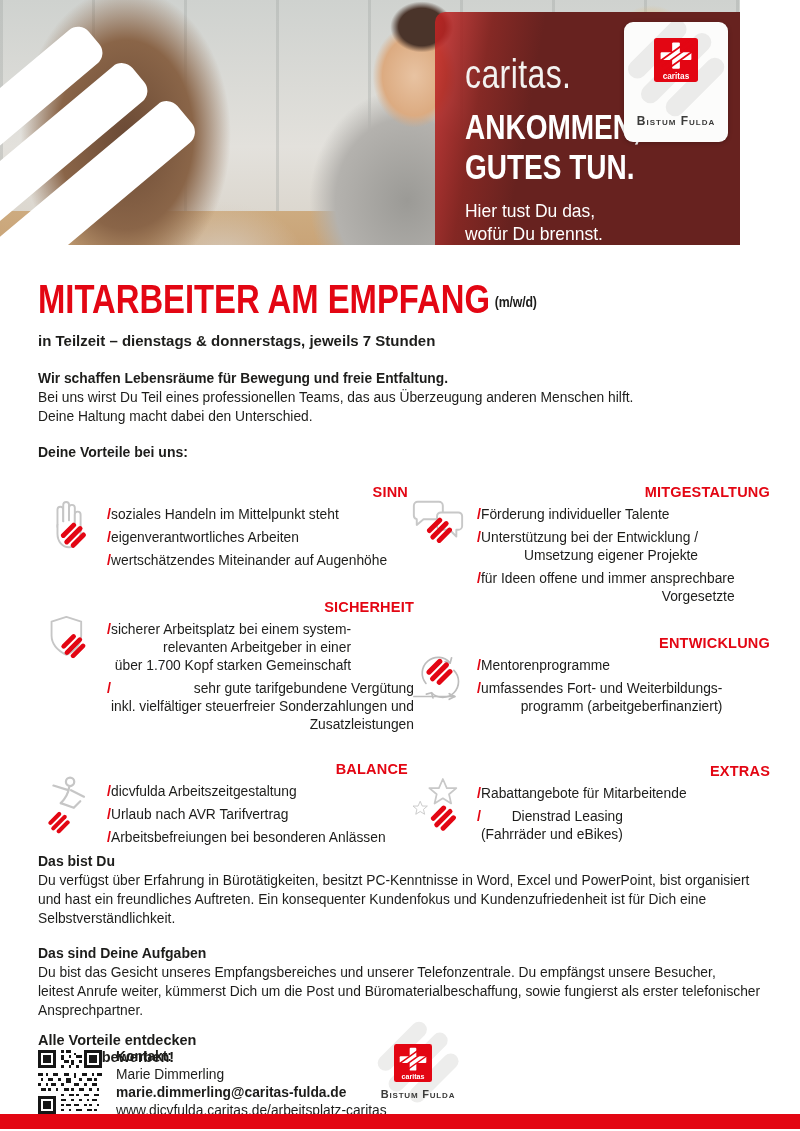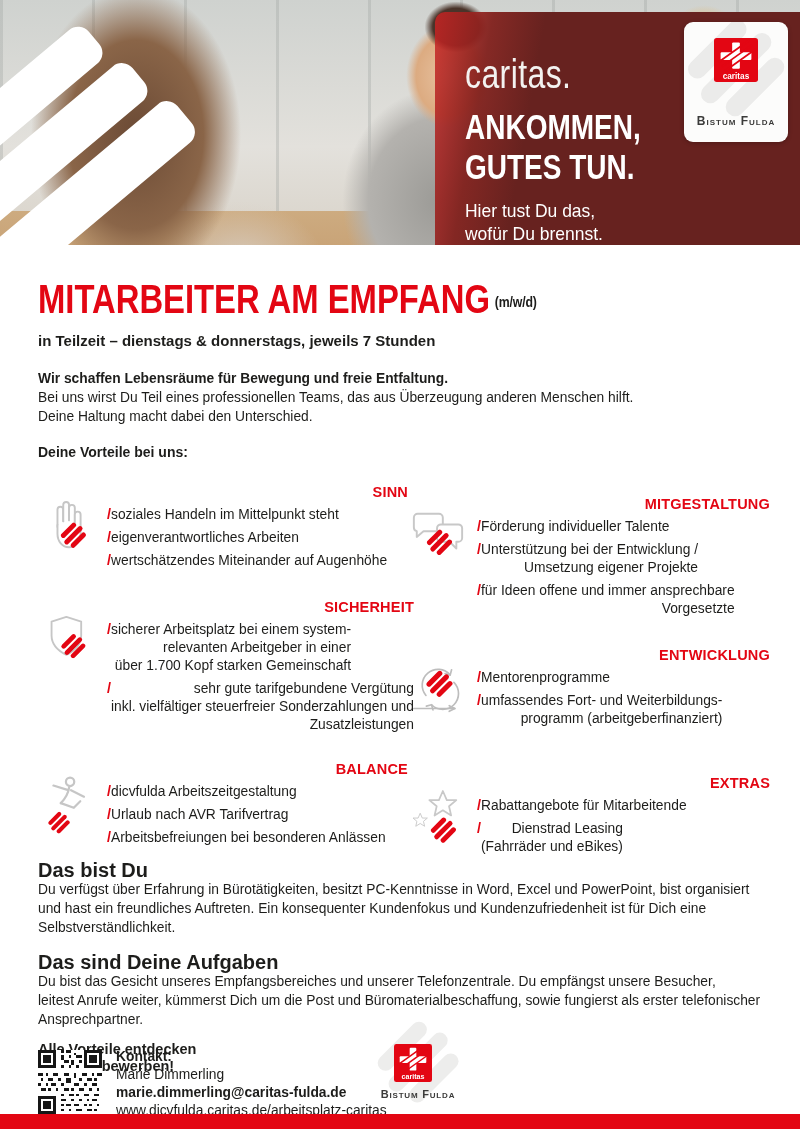--- a/index.html
+++ b/index.html
@@ -4,21 +4,21 @@
 <style>
   * { margin:0; padding:0; box-sizing:border-box; }
   html,body { background:#fff; }
   .page {
     position:relative; width:800px; height:1131px; margin:0 auto;
     background:#fff; overflow:hidden;
     font-family:"Liberation Sans", sans-serif; color:#1d1d1b;
   }
 
   
-  .header { position:relative; width:800px; height:245px; overflow:hidden; }
+  .header { position:relative; width:740px; height:245px; overflow:hidden; }
   .photo {
     position:absolute; inset:0;
     background-color:#d6d7d4;
     background-image:
       radial-gradient(42px 34px at 57% 11%, #4a342a 0%, #4a342a 55%, transparent 75%),
       radial-gradient(58px 72px at 56% 31%, #e8c3a2 0%, #dcab81 55%, transparent 72%),
       radial-gradient(130px 150px at 55% 82%, #9b9a96 0%, #b4b2ae 55%, transparent 75%),
       radial-gradient(70px 95px at 88% 30%, #ead9ab 0%, #ddc18d 55%, transparent 72%),
       radial-gradient(95px 120px at 92% 80%, #2e3644 0%, #3a4356 50%, transparent 70%),
       radial-gradient(150px 210px at 17% 55%, #6b4a35 0%, #8a6548 45%, transparent 70%),
@@ -55,34 +55,34 @@
   .mwd { font-size:15px; color:#1d1d1b; font-weight:bold; vertical-align:6px; margin-left:6px; letter-spacing:-.2px; }
   .schedule { margin-top:10px; font-weight:bold; font-size:15px; }
   .intro { margin-top:20px; font-size:13.8px; line-height:19px; }
   .intro .line, .sec-text .line { display:block; white-space:nowrap; }
   .bold { font-weight:bold; }
   .vorteile { margin-top:18px; font-weight:bold; font-size:14px; }
 
   
   .benefits { display:flex; margin-top:24px; }
   .bcol-left { width:370px; flex-shrink:0; }
-  .bcol-right { flex:1;margin-top:12px; }
+  .bcol-right { flex:1; }
   .benefit { display:flex;text-align:right; }
   .benefit.mb-a { margin-bottom:24px; }
   .benefit.mb-b { margin-bottom:22px; }
   .benefit.mb-c { margin-bottom:42px; }
   .b-iconbox { width:58px; flex-shrink:0; padding-top:12px; }
   .b-body { flex:1; }
   .b-title { color:#e30613; font-weight:bold; font-size:14.5px; letter-spacing:.2px; margin-bottom:6px; }
   .b-item { display:flex; margin-bottom:5px; }
   .slash { width:15px; flex-shrink:0; color:#e30613; font-weight:bold; font-size:14.5px; }
   .b-lines { font-size:13.8px; line-height:18px; }
   .b-line { display:block; white-space:nowrap; }
 
-  .sec-heading { font-weight:bold; font-size:20px; line-height:19px; }
+  .sec-heading { font-weight:bold; font-size:14px; line-height:19px; }
   .sec-text { font-size:13.8px; line-height:19px; }
   .mt16 { margin-top:16px; }
   .cta { margin-top:12px; font-weight:bold; font-size:14.5px; line-height:17px; }
 
   
   .footer { position:absolute; left:0; right:0; top:1048px; height:68px; }
   .qr { position:absolute; left:38px; top:2px; width:64px; height:64px; }
   .contact { position:absolute; left:116px; top:0; font-size:13.8px; line-height:18px; }
   .contact a { color:#1d1d1b; text-decoration:none; display:block; }
   .footer-logo { position:absolute; left:358px; top:-24px; width:120px; height:92px; }

